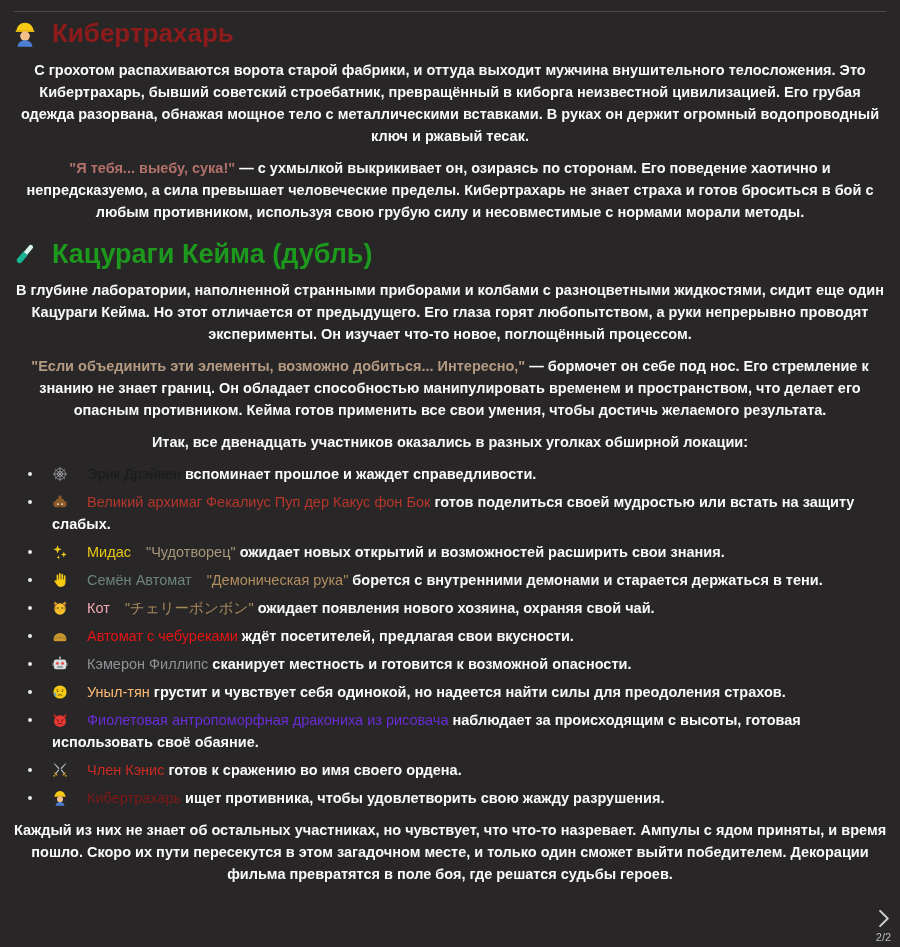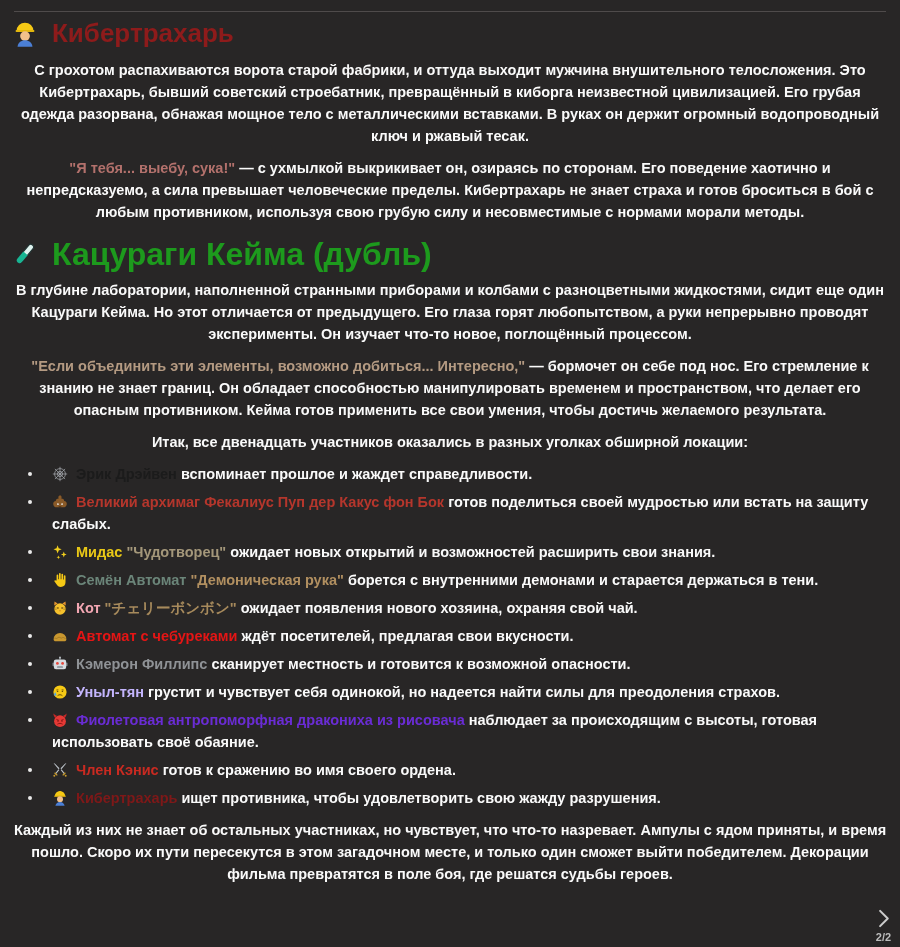--- a/index.html
+++ b/index.html
@@ -6,34 +6,34 @@
   body{
     width:900px;height:947px;box-sizing:border-box;
     padding:0 12px;position:relative;overflow:hidden;
     background:#282626;color:#fafafa;
     font-family:"Liberation Sans",sans-serif;
     font-weight:700;font-size:14.5px;line-height:22px;
   }
   hr.top{border:none;border-top:1px solid #4f4b4b;margin:11px 2px 0;}
   h1,h2{display:flex;align-items:center;gap:10px;font-weight:700;}
   h1{font-size:26px;line-height:31px;margin:6px 0 10px;}
-  h2{font-size:32px;line-height:30px;margin:16px 0 10px;}
+  h2{font-size:27px;line-height:30px;margin:16px 0 10px;}
   h1 .emo svg,h2 .emo svg{width:26px;height:26px;}
   p{margin:10px 0;text-align:center;}
   .quote{font-weight:700;}
   ul{list-style:none;margin:10px 0;padding:0 0 0 14px;}
   li{margin:6px 0;padding-left:26px;position:relative;}
   li::before{content:"";position:absolute;left:2px;top:9px;width:4px;height:4px;border-radius:50%;background:#e9e9e9;}
   .emo{display:inline-block;vertical-align:-3px;margin-right:4px;}
   .emo svg{width:16px;height:16px;display:block;}
-  .nm,.nick{font-weight:700;}
+  .nm,.nick{font-weight:400;margin-left:11px;}
   .pager{position:absolute;right:8px;bottom:3px;display:flex;flex-direction:column;align-items:center;}
   .pager button{background:none;border:none;padding:0;margin:0;cursor:pointer;line-height:0;}
   .pager svg{width:17px;height:21px;}
-  .pager .lbl{font-size:11px;line-height:13px;color:#bdbdbd;font-weight:700;margin-top:2px;}
+  .pager .lbl{font-size:11px;line-height:13px;color:#bdbdbd;font-weight:400;margin-top:2px;}
 </style>
 </head>
 <body>
 
 <hr class="top">
 
 <h1>
   <span class="emo">
       <svg viewBox="0 0 16 16">
         <rect x="6.6" y="1.2" width="2.8" height="2.6" rx="1" fill="#f6c915"></rect>
@@ -145,21 +145,21 @@
   </li>
   <li>
     <span class="emo"><svg viewBox="0 0 16 16">
           <circle cx="8" cy="8" r="6.6" fill="#f6c915"></circle>
           <path d="M4.2 6.1c.6-.6 1.5-.7 2.2-.4M11.8 6.1c-.6-.6-1.5-.7-2.2-.4" stroke="#7a5c07" stroke-width=".7" fill="none"></path>
           <circle cx="5.6" cy="7.3" r=".8" fill="#5c4404"></circle>
           <circle cx="10.4" cy="7.3" r=".8" fill="#5c4404"></circle>
           <path d="M5.6 11.7c1.5-1.3 3.3-1.3 4.8 0" stroke="#5c4404" stroke-width=".9" fill="none"></path>
           <path d="M3.2 7.9c.2 1.3 1.2 1.5 1.2 2.7a1.2 1.2 0 0 1-2.4 0c0-1.2 1-1.4 1.2-2.7z" fill="#4da6ea"></path>
         </svg></span>
-    <b class="nm" style="color: #c4b5fd;">Уныл-тян</b>
+    <b class="nm" style="color: #fdba74;">Уныл-тян</b>
     <span>грустит и чувствует себя одинокой, но надеется найти силы для преодоления страхов.</span>
   </li>
   <li>
     <span class="emo"><svg viewBox="0 0 16 16">
           <path d="M1.4 1.6c1.1 1.2 2.3 1.9 3.4 2.1L3.2 5.9C2.1 5 1.5 3.5 1.4 1.6zM14.6 1.6c-1.1 1.2-2.3 1.9-3.4 2.1l1.6 2.2c1.1-.9 1.7-2.4 1.8-4.3z" fill="#c62828"></path>
           <circle cx="8" cy="9.2" r="5.9" fill="#e53935"></circle>
           <path d="M4.4 7.4l2.4.9M11.6 7.4l-2.4.9" stroke="#801313" stroke-width=".8"></path>
           <circle cx="6" cy="9" r=".8" fill="#801313"></circle>
           <circle cx="10" cy="9" r=".8" fill="#801313"></circle>
           <path d="M5.4 12.2c1.6-1.1 3.6-1.1 5.2 0" stroke="#801313" stroke-width=".9" fill="none"></path>

